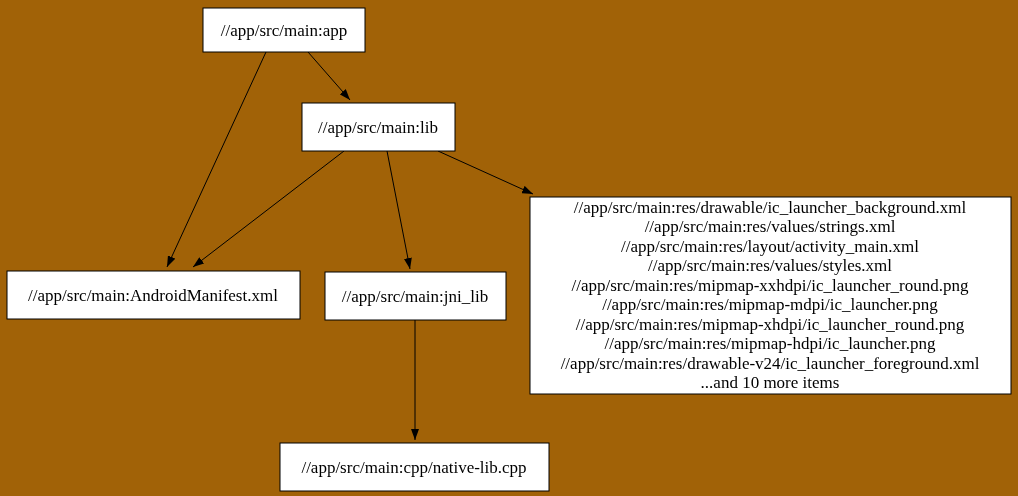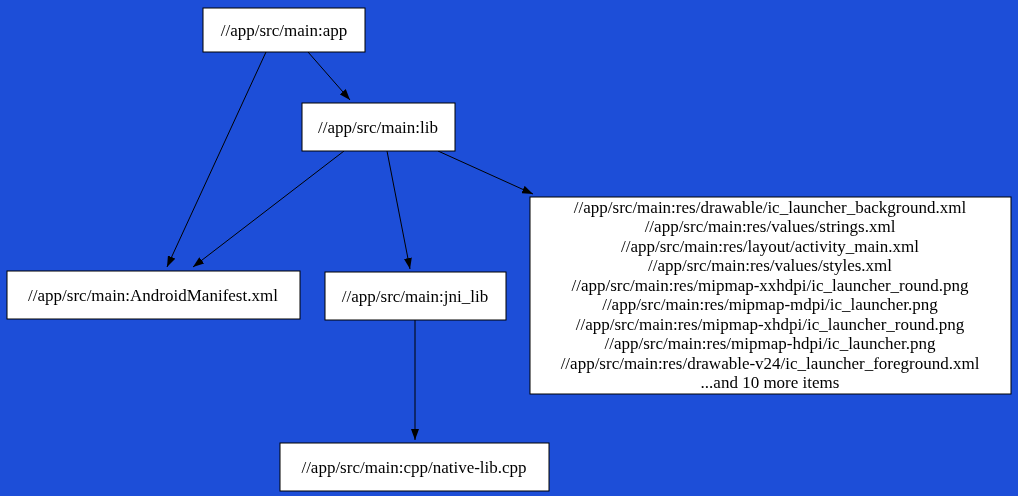--- a/index.html
+++ b/index.html
@@ -4,21 +4,21 @@
 <style>
   html, body {
     margin: 0;
     padding: 0;
     background: #ffffff;
   }
   .canvas {
     position: relative;
     width: 1018px;
     height: 496px;
-    background: #1d4ed8;
+    background: #a16207;
     font-family: "Liberation Serif", "DejaVu Serif", serif;
   }
   svg text {
     font-family: "Liberation Serif", "DejaVu Serif", serif;
     font-size: 17px;
     fill: #000000;
   }
   .node-rect {
     fill: #ffffff;
     stroke: #000000;

